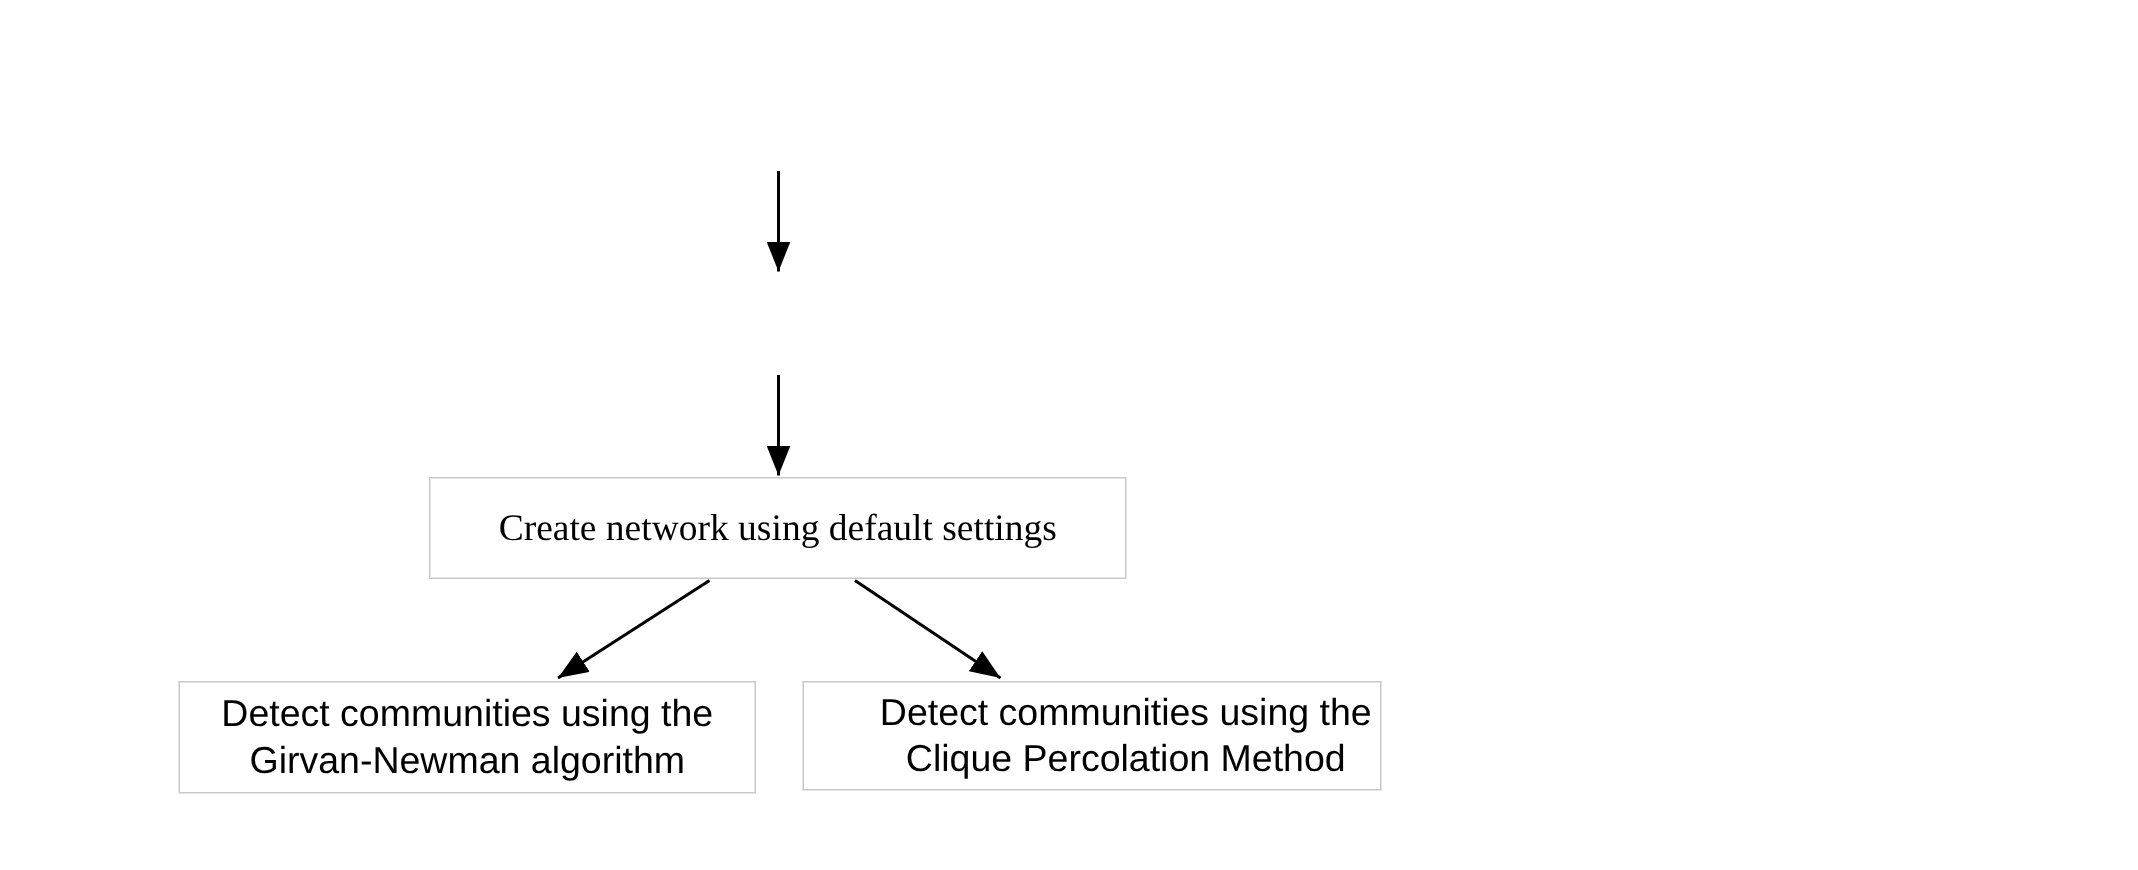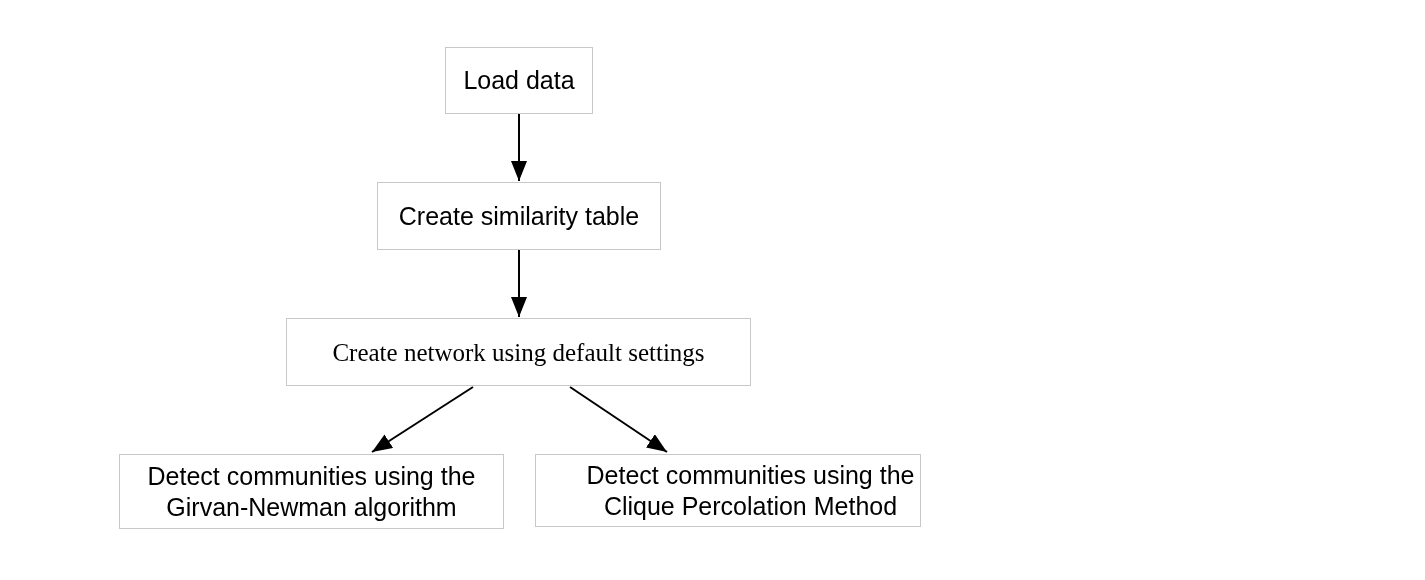--- a/index.html
+++ b/index.html
@@ -53,27 +53,21 @@
       <marker id="arrowhead" viewBox="0 0 20 16" markerWidth="20" markerHeight="16" refX="20" refY="8" orient="auto" markerUnits="userSpaceOnUse">
         <path d="M0,0 L20,8 L0,16 Z" fill="#000000"></path>
       </marker>
     </defs>
     <line x1="519" y1="114" x2="519" y2="181" stroke-width="2" marker-end="url(#arrowhead)" stroke="#000000"></line>
     <line x1="519" y1="250" x2="519" y2="317" stroke-width="2" marker-end="url(#arrowhead)" stroke="#000000"></line>
     <line x1="473" y1="387" x2="372" y2="452" stroke-width="2" marker-end="url(#arrowhead)" stroke="#000000"></line>
     <line x1="570" y1="387" x2="667" y2="452" stroke-width="2" marker-end="url(#arrowhead)" stroke="#000000"></line>
   </svg>
 
-  <div class="node" id="node-load-data">
-    <span>Load data</span>
-  </div>
 
-  <div class="node" id="node-similarity-table">
-    <span>Create similarity table</span>
-  </div>
 
   <div class="node" id="node-create-network">
     <span>Create network using default settings</span>
   </div>
 
   <div class="node" id="node-girvan-newman">
     <span>Detect communities using the Girvan-Newman algorithm</span>
   </div>
 
   <div class="node" id="node-clique-percolation">

